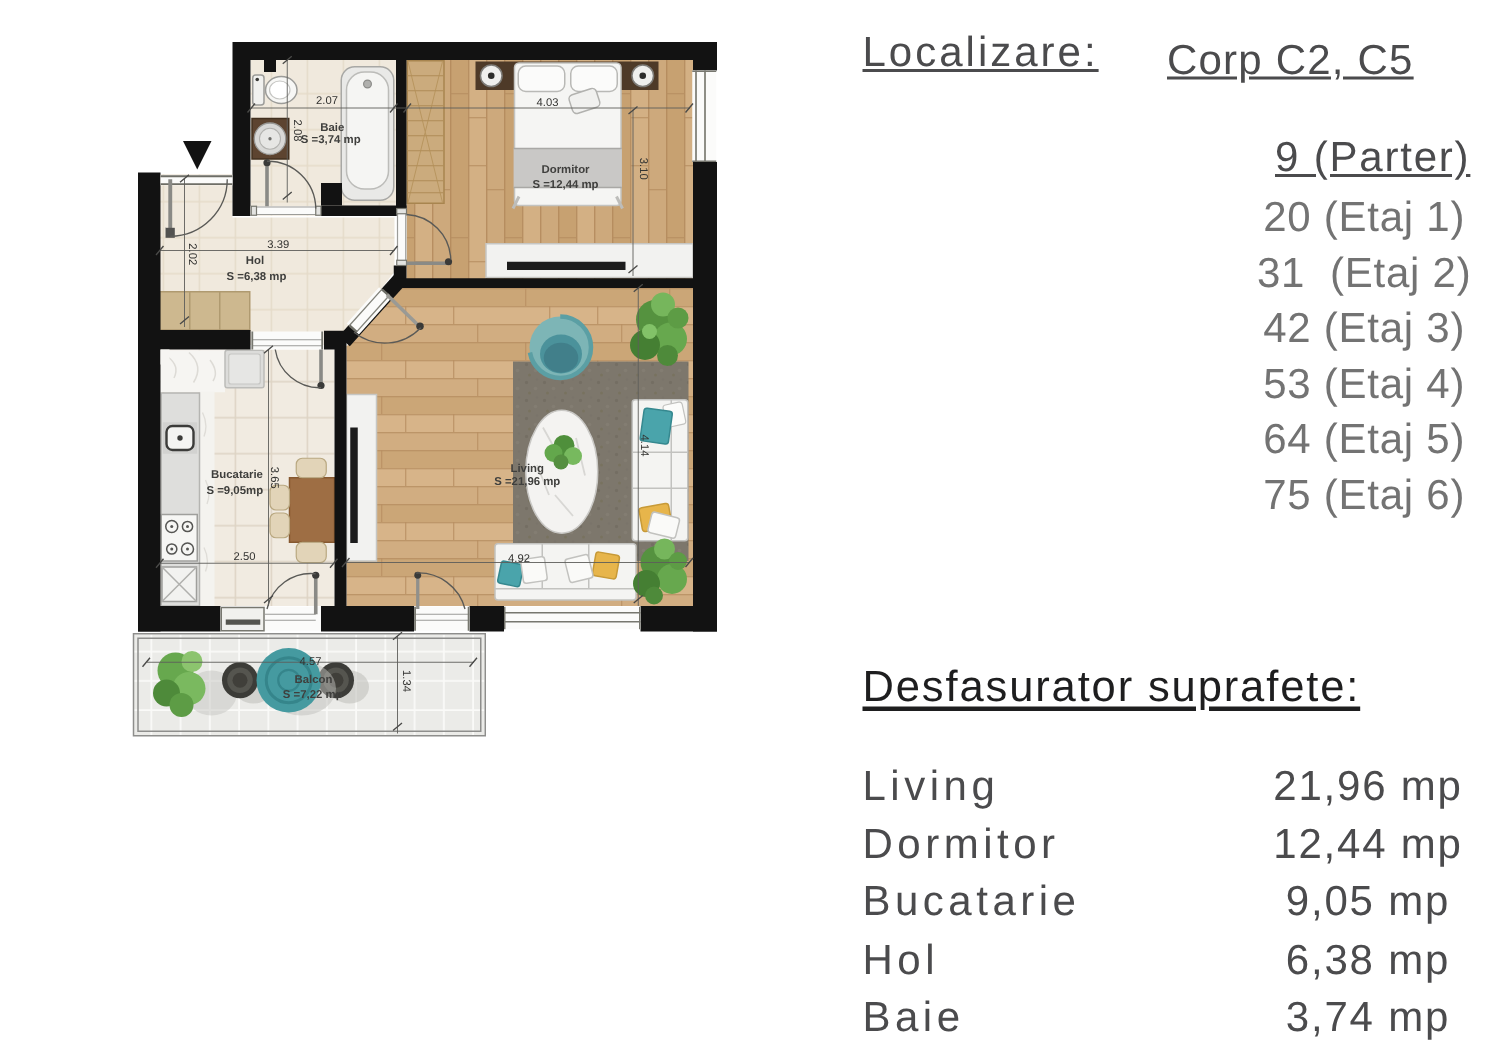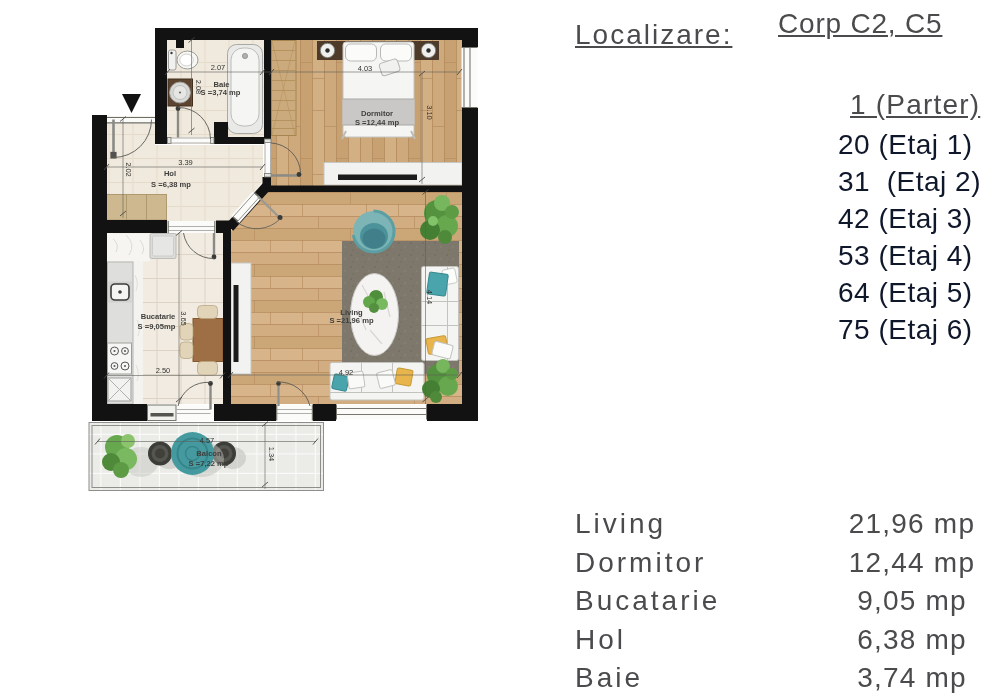--- a/index.html
+++ b/index.html
@@ -1,17 +1,17 @@
 <!DOCTYPE html>
 <html><head><meta charset="utf-8">
 <style>
 html,body{margin:0;padding:0;background:#ffffff;width:1000px;height:700px;overflow:hidden}
 .page{position:relative;width:1000px;height:700px;font-family:"Liberation Sans",sans-serif;}
 .t{position:absolute;white-space:nowrap;color:#4b4b4d;font-size:28px;letter-spacing:1px;line-height:28px;text-decoration:underline;}
-.blk{position:absolute;white-space:nowrap;color:#0f172a;font-size:28px;letter-spacing:0.5px;line-height:37px;}
+.blk{position:absolute;white-space:nowrap;color:#737373;font-size:28px;letter-spacing:0.5px;line-height:37px;text-align:center;}
 .tbl{position:absolute;white-space:nowrap;color:#4b4b4d;font-size:28px;letter-spacing:3px;line-height:38.5px;}
 .val{position:absolute;white-space:nowrap;color:#4b4b4d;font-size:28px;letter-spacing:1.2px;line-height:38.5px;}
 .hd{position:absolute;white-space:nowrap;color:#1e1e1f;font-size:29px;letter-spacing:1.25px;line-height:29px;text-decoration:underline;text-underline-offset:4px;text-decoration-thickness:2.5px;}
 </style></head>
 <body>
 <div class="page">
 
 <svg width="560" height="520" viewBox="0 0 560 520" style="position:absolute;left:0;top:0">
 <defs>
 <pattern id="tile" width="24" height="24" patternUnits="userSpaceOnUse" x="13.5" y="15">
@@ -445,23 +445,24 @@
 <text x="156.5" y="329" text-anchor="middle" font-size="7.6">S =9,05mp</text>
 <text x="351.5" y="314.5" text-anchor="middle" font-size="7.6">Living</text>
 <text x="351.5" y="323" text-anchor="middle" font-size="7.6">S =21,96 mp</text>
 <text x="209" y="455.5" text-anchor="middle" font-size="7.6">Balcon</text>
 <text x="208.5" y="465.5" text-anchor="middle" font-size="7.6">S =7,22 mp</text>
 </g>
 </svg>
 
 <div class="t" style="left:575px;top:21px;letter-spacing:2px">Localizare:</div>
 
-<div class="t" style="left:778px;top:10px;letter-spacing:0.8px">Corp C2, C5</div>
-
-
-<div class="t" style="left:850px;top:91px;letter-spacing:1.2px">1 (Parter)</div>
+<div class="t" style="left:778px;top:26px;letter-spacing:0.8px">Corp C2, C5</div>
+
+
+<div class="t" style="left:850px;top:91px;letter-spacing:1.2px">9 (Parter)</div>
 
 <div class="blk" style="left:838px;top:125.5px">20 (Etaj 1)<br>31&nbsp; (Etaj 2)<br>42 (Etaj 3)<br>53 (Etaj 4)<br>64 (Etaj 5)<br>75 (Etaj 6)</div>
 
+<div class="hd" style="left:575px;top:444px">Desfasurator suprafete:</div>
 
 <div class="tbl" style="left:575px;top:505px">Living<br>Dormitor<br>Bucatarie<br>Hol<br>Baie</div>
 
 <div class="val" style="left:752px;top:505px;width:320px;text-align:center">21,96 mp<br>12,44 mp<br>9,05 mp<br>6,38 mp<br>3,74 mp</div>
 </div>
 </body></html>

